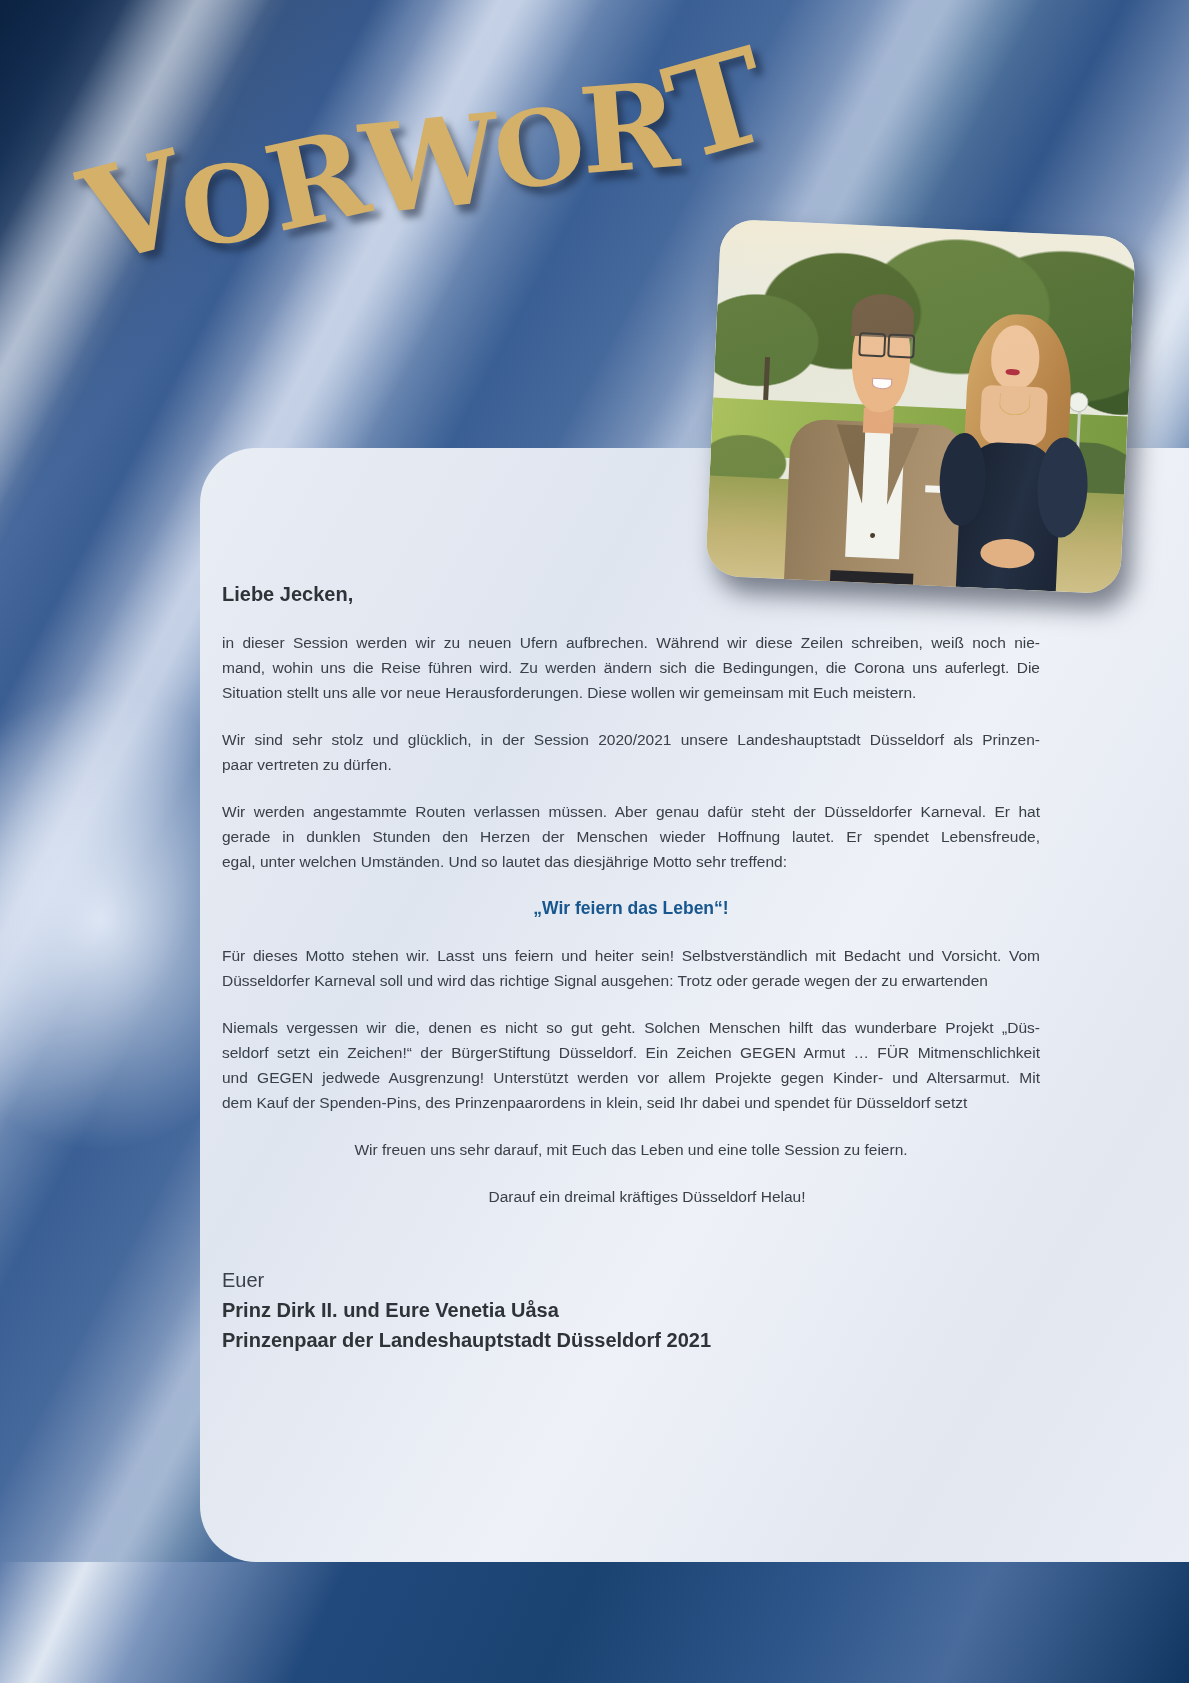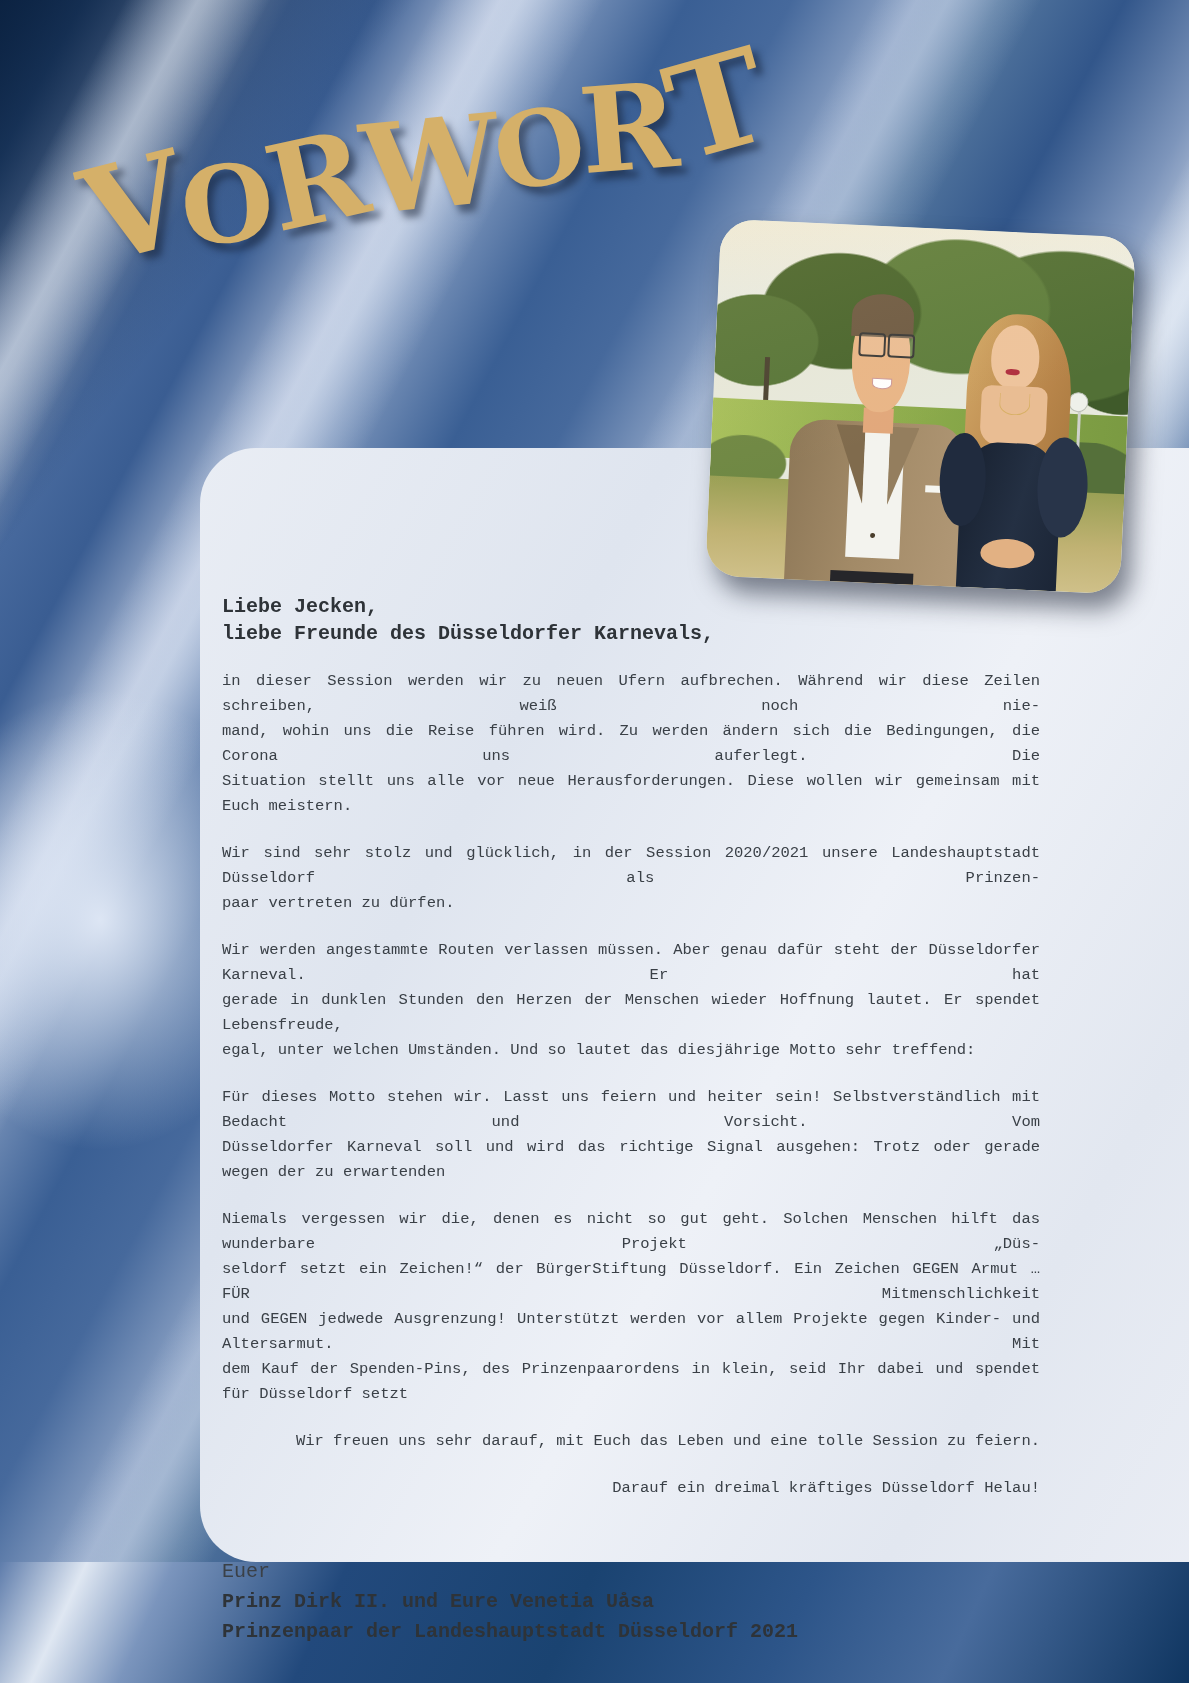--- a/index.html
+++ b/index.html
@@ -54,33 +54,33 @@
 
   
   .card{
     position:absolute; left:200px; top:448px; width:1060px; height:1114px;
     border-radius:56px; z-index:2;
     background:linear-gradient(120deg, #e9edf4 0%, #dfe5ef 28%, #eef1f7 55%, #e2e7f0 78%, #ebeef5 100%);
   }
 
   
   .content{
-    position:absolute; left:222px; top:593px; width:818px; z-index:3;
+    position:absolute; left:222px; top:581px; width:818px; z-index:3;
     color:var(--body_text,#3a4047);
-    font-size:15.5px; line-height:25px;font-family:Liberation Mono, monospace;
+    font-size:15.5px; line-height:25px;
   }
   .heading{font-size:20px; line-height:27px; font-weight:bold;
     color:var(--heading_text,#2e3338); margin-bottom:22px;}
   .heading .line{text-align:left;}
   .para{margin-bottom:22px;}
   .para .line{text-align:justify; text-align-last:justify;}
   .para .line:last-child{text-align-last:left;}
   .motto{margin-bottom:22px; text-align:center; font-weight:bold; font-size:17.5px;
     color:var(--motto_blue,#17568e);}
-  .single{margin-bottom:22px; text-align:right;}
+  .single{margin-bottom:22px; text-align:center;}
   .single.pre-sig{margin-bottom:56px;margin-left:32px;}
   .signature{line-height:30px; font-size:20px;}
   .signature .sig-names,.signature .sig-role{font-weight:bold; color:var(--heading_text,#2e3338);}
 
   
   .photo{
     position:absolute; left:713px; top:228px; width:415px; height:357px; z-index:4;
     transform:rotate(2.6deg); border-radius:34px; overflow:hidden;
     box-shadow:10px 16px 24px rgba(10,18,35,.5);
     background:#e7e9dd;
@@ -203,36 +203,36 @@
     <div class="ph-woman-dress"></div>
     <div class="ph-woman-sleeve-l"></div>
     <div class="ph-woman-sleeve-r"></div>
     <div class="ph-woman-hands"></div>
     <div class="ph-warmth"></div>
   </div>
 
   <div class="content">
     <div class="heading">
         <div class="line">Liebe Jecken,</div>
-        <div class="line">liebe Freunde des Düsseldorfer Karnevals,</div>
       </div>
     <div class="para">
         <div class="line">in dieser Session werden wir zu neuen Ufern aufbrechen. Während wir diese Zeilen schreiben, weiß noch nie-</div>
         <div class="line">mand, wohin uns die Reise führen wird. Zu werden ändern sich die Bedingungen, die Corona uns auferlegt. Die</div>
         <div class="line">Situation stellt uns alle vor neue Herausforderungen. Diese wollen wir gemeinsam mit Euch meistern.</div>
       </div>
     <div class="para">
         <div class="line">Wir sind sehr stolz und glücklich, in der Session 2020/2021 unsere Landeshauptstadt Düsseldorf als Prinzen-</div>
         <div class="line">paar vertreten zu dürfen.</div>
       </div>
     <div class="para">
         <div class="line">Wir werden angestammte Routen verlassen müssen. Aber genau dafür steht der Düsseldorfer Karneval. Er hat</div>
         <div class="line">gerade in dunklen Stunden den Herzen der Menschen wieder Hoffnung lautet. Er spendet Lebensfreude,</div>
         <div class="line">egal, unter welchen Umständen. Und so lautet das diesjährige Motto sehr treffend:</div>
       </div>
+    <div class="motto">„Wir feiern das Leben“!</div>
     <div class="para">
         <div class="line">Für dieses Motto stehen wir. Lasst uns feiern und heiter sein! Selbstverständlich mit Bedacht und Vorsicht. Vom</div>
         <div class="line">Düsseldorfer Karneval soll und wird das richtige Signal ausgehen: Trotz oder gerade wegen der zu erwartenden</div>
       </div>
     <div class="para">
         <div class="line">Niemals vergessen wir die, denen es nicht so gut geht. Solchen Menschen hilft das wunderbare Projekt „Düs-</div>
         <div class="line">seldorf setzt ein Zeichen!“ der BürgerStiftung Düsseldorf. Ein Zeichen GEGEN Armut … FÜR Mitmenschlichkeit</div>
         <div class="line">und GEGEN jedwede Ausgrenzung! Unterstützt werden vor allem Projekte gegen Kinder- und Altersarmut. Mit</div>
         <div class="line">dem Kauf der Spenden-Pins, des Prinzenpaarordens in klein, seid Ihr dabei und spendet für Düsseldorf setzt</div>
       </div>

